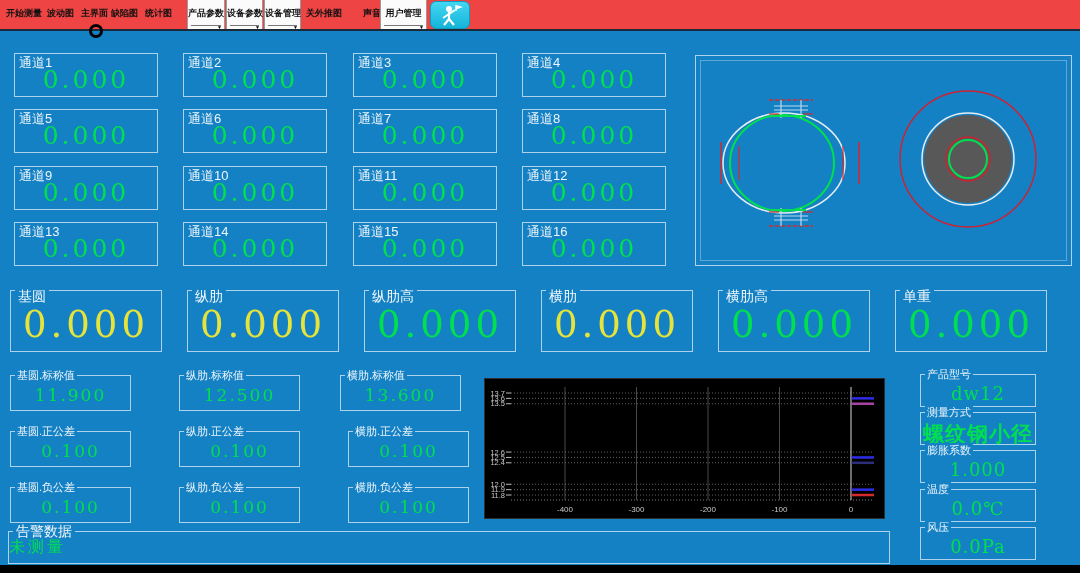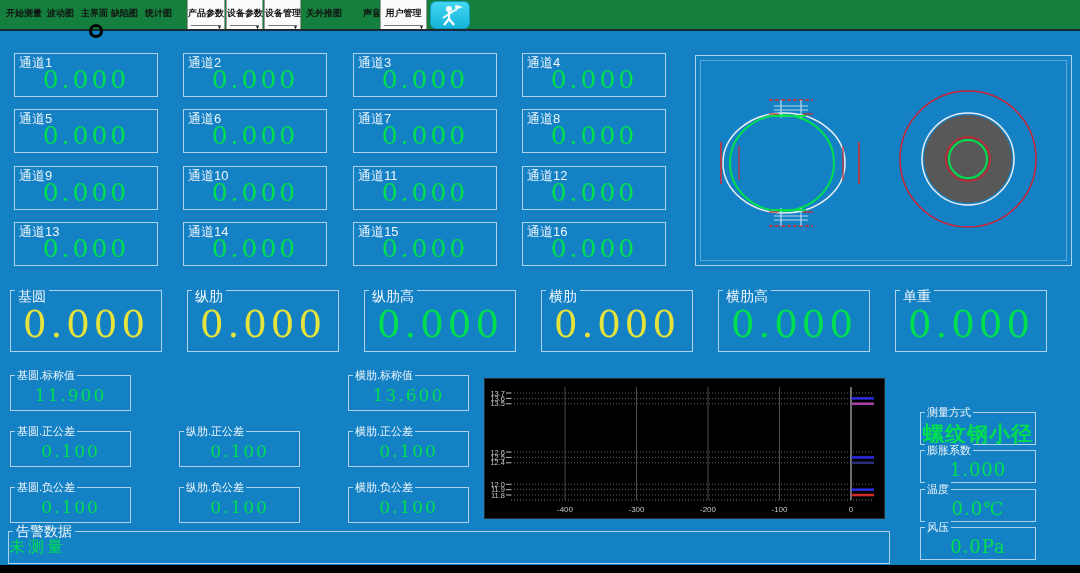--- a/index.html
+++ b/index.html
@@ -1,21 +1,21 @@
 <!DOCTYPE html>
 <html><head>
 <meta charset="utf-8">
 <style>
   html,body{margin:0;padding:0;}
   body{width:1080px;height:573px;position:relative;overflow:hidden;
        font-family:"Liberation Sans", sans-serif;background:#000;}
   #app{position:absolute;inset:0;}
 
   
-  #menubar{position:absolute;left:0;top:0;width:1080px;height:31px;background:#15803d;
+  #menubar{position:absolute;left:0;top:0;width:1080px;height:31px;background:#ef4444;
            border-bottom:2px solid #1b2a38;box-sizing:border-box;z-index:5;}
   .menu-item{position:absolute;top:7px;font-size:9px;font-weight:bold;color:#111;
              white-space:nowrap;cursor:default;}
   .menu-item.boxed{top:0;height:29px;box-sizing:border-box;padding-top:7px;text-align:center;
                    border-left:1px solid #9a9a9a;border-right:1px solid #9a9a9a;background:#fbfbfb;}
   .menu-item.boxed::after{content:"";position:absolute;left:3px;right:3px;bottom:3px;
                           border-top:1px solid #777;}
   .dd-arrow{position:absolute;right:2px;bottom:-1px;font-size:5px;color:#000;line-height:5px;}
   .sel-ring{position:absolute;left:8px;top:17px;width:8px;height:8px;border:3px solid #000;
             border-radius:50%;background:transparent;}
@@ -307,21 +307,25 @@
     <span class="sum-value" style="color: rgb(0, 223, 79);">0.000</span>
   </div>
     <div class="panel-border summary-box" style="left: 895px; top: 290px; padding-left: 12px;">
     <span class="sum-label">单重</span>
     <span class="sum-value" style="color: rgb(0, 223, 79);">0.000</span>
   </div>
     <div class="panel-border param-box" style="left: 10px; top: 375px;">
     <span class="legend">基圆.标称值</span>
     <span class="param-value">11.900</span>
   </div>
-    <div class="panel-border param-box" style="left: 348px; top: 375px;">
+    <div class="panel-border param-box" style="left: 179px; top: 375px;">
+    <span class="legend">纵肋.标称值</span>
+    <span class="param-value">12.500</span>
+  </div>
+    <div class="panel-border param-box" style="left: 340px; top: 375px;">
     <span class="legend">横肋.标称值</span>
     <span class="param-value">13.600</span>
   </div>
     <div class="panel-border param-box" style="left: 10px; top: 431px;">
     <span class="legend">基圆.正公差</span>
     <span class="param-value">0.100</span>
   </div>
     <div class="panel-border param-box" style="left: 179px; top: 431px;">
     <span class="legend">纵肋.正公差</span>
     <span class="param-value">0.100</span>
@@ -334,20 +338,24 @@
     <span class="legend">基圆.负公差</span>
     <span class="param-value">0.100</span>
   </div>
     <div class="panel-border param-box" style="left: 179px; top: 487px;">
     <span class="legend">纵肋.负公差</span>
     <span class="param-value">0.100</span>
   </div>
     <div class="panel-border param-box" style="left: 348px; top: 487px;">
     <span class="legend">横肋.负公差</span>
     <span class="param-value">0.100</span>
+  </div>
+    <div class="panel-border info-box" style="top: 374px;">
+    <span class="legend">产品型号</span>
+    <span class="info-value">dw12</span>
   </div>
     <div class="panel-border info-box big" style="top: 412px;">
     <span class="legend">测量方式</span>
     <span class="info-value">螺纹钢小径</span>
   </div>
     <div class="panel-border info-box" style="top: 450px;">
     <span class="legend">膨胀系数</span>
     <span class="info-value">1.000</span>
   </div>
     <div class="panel-border info-box" style="top: 489px;">

